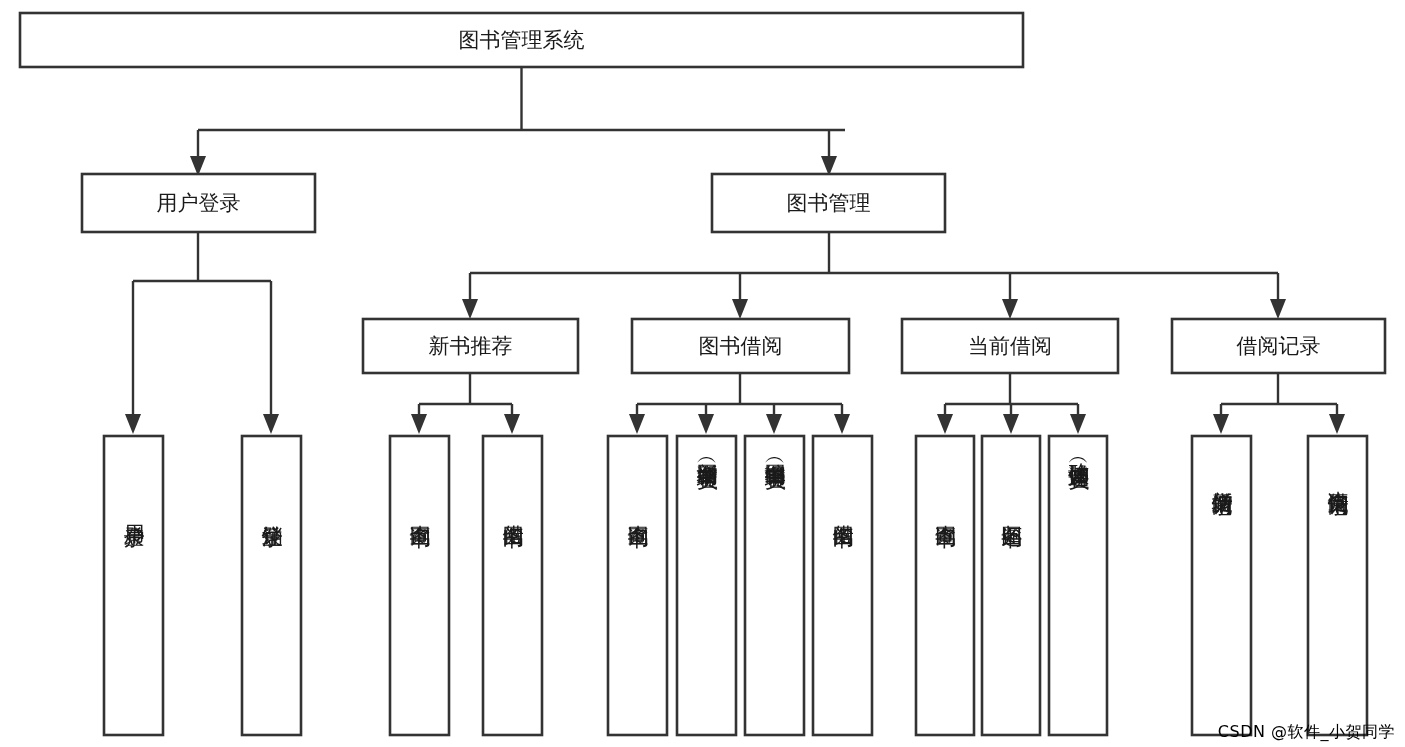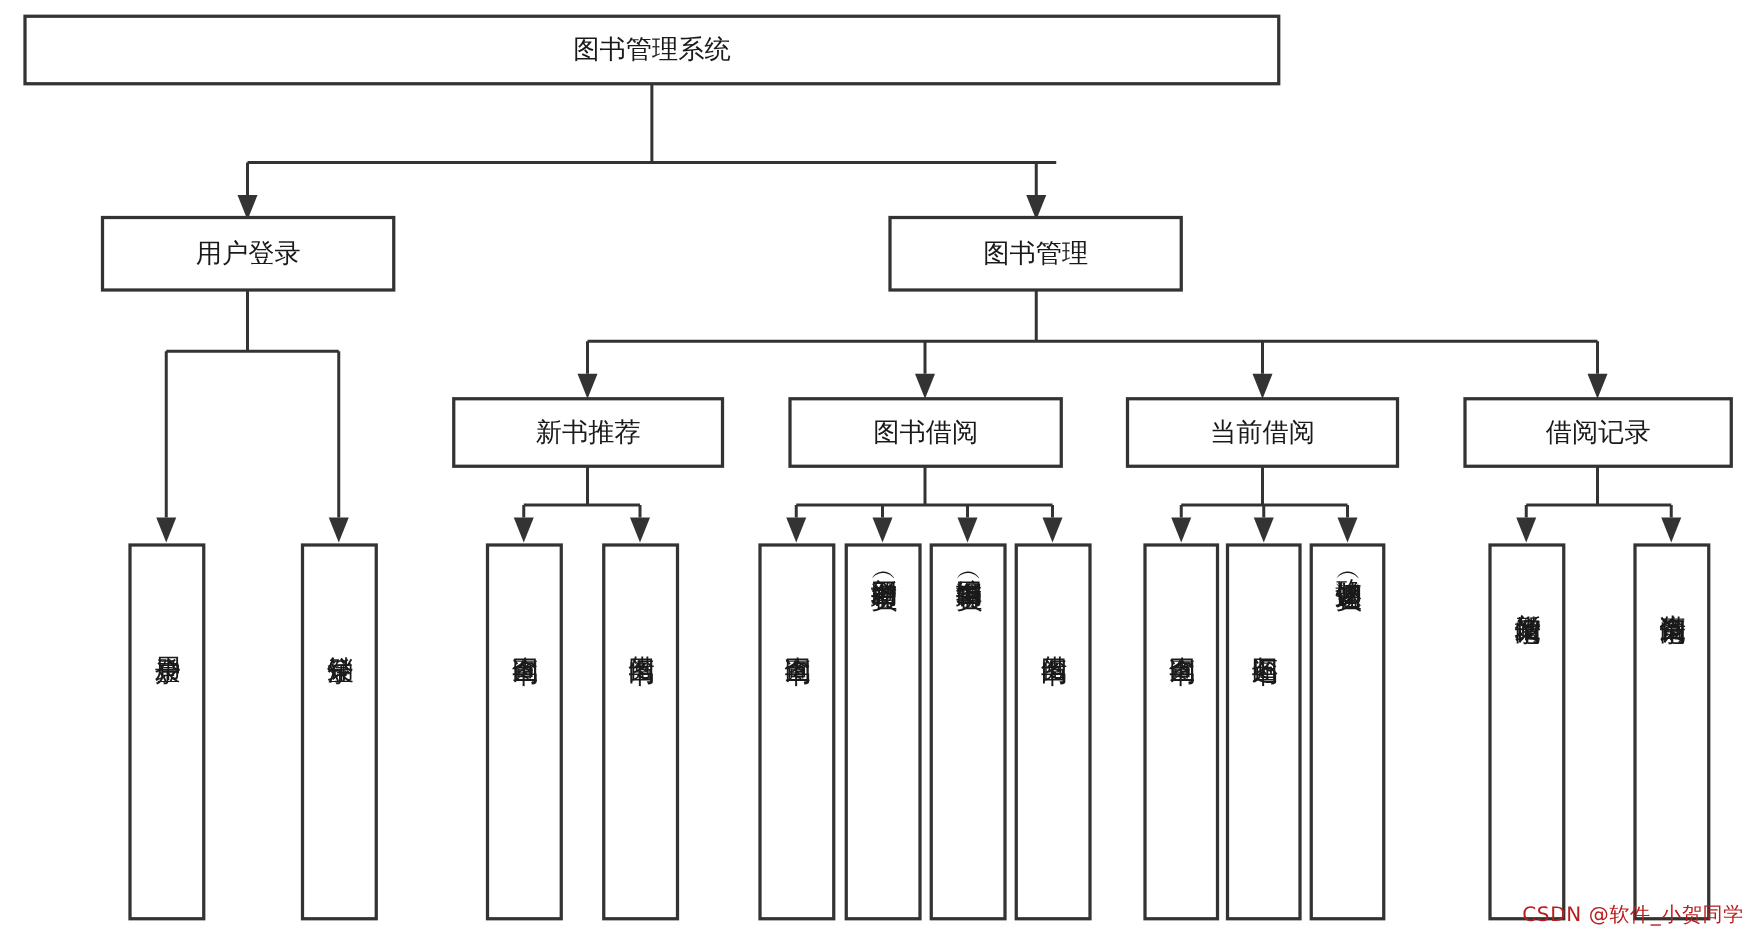--- a/index.html
+++ b/index.html
@@ -67,21 +67,21 @@
     text-orientation: upright;
     letter-spacing: 1px;
     white-space: nowrap;
   }
   #watermark {
     position: absolute;
     right: 10px;
     bottom: 4px;
     font-family: "DejaVu Sans", "Liberation Sans", sans-serif;
     font-size: 16px;
-    color: #b91c1c;
+    color: #000000;
     letter-spacing: 0.5px;
     white-space: nowrap;
   }
 </style>
 </head>
 <body>
 
 <div id="diagram-root">
 
   <svg id="flowchart" viewBox="0 0 1405 747">

